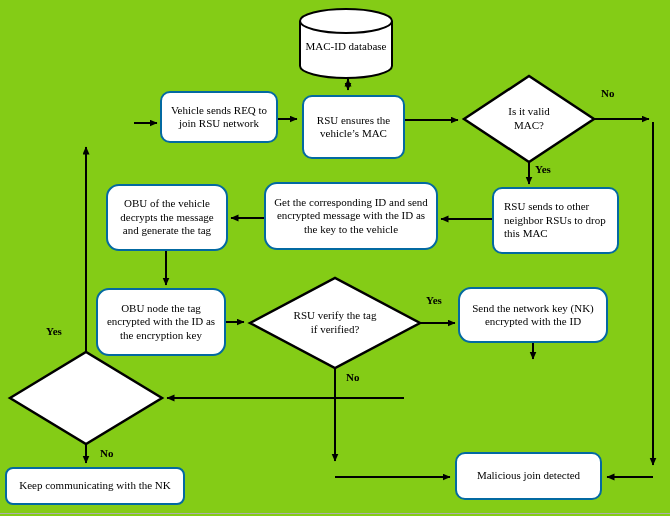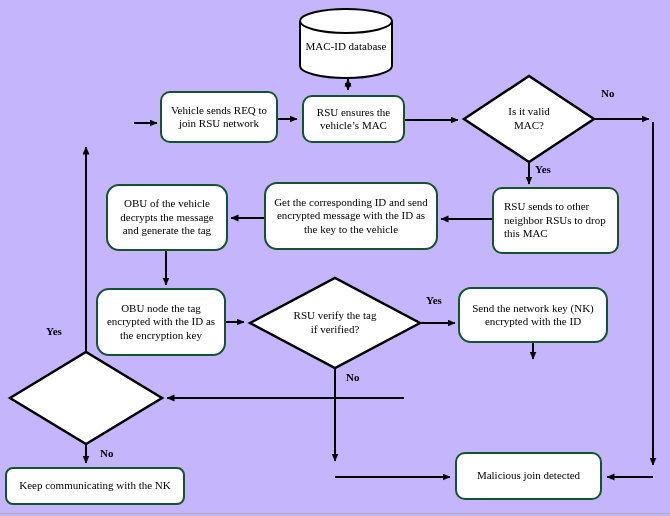--- a/index.html
+++ b/index.html
@@ -2,35 +2,35 @@
 <html><head>
 <meta charset="utf-8">
 <style>
   * { margin: 0; padding: 0; box-sizing: border-box; }
   html, body { background: #ffffff; }
   body { font-family: "Liberation Serif", serif; color: #000; }
   .stage {
     position: relative;
     width: 670px;
     height: 516px;
-    background: #c4b5fd;
+    background: #84cc16;
     overflow: hidden;
   }
   svg.layer {
     position: absolute;
     left: 0; top: 0;
     width: 670px; height: 516px;
   }
   .node {
     position: absolute;
     display: flex;
     align-items: center;
     justify-content: center;
     text-align: center;
-    border: 2px solid #14532d;
+    border: 2px solid #0369a1;
     background: #fff;
     font-size: 11px;
     line-height: 1.22;
     padding: 2px 4px;
   }
   .rounded { border-radius: 10px; }
   .rounded-lg { border-radius: 13px; }
   .dlabel {
     position: absolute;
     display: flex;
@@ -99,21 +99,21 @@
     <polygon points="464,119 529,76 594,119 529,162" fill="#fff" stroke="#000" stroke-width="2.5"></polygon>
     <polygon points="250,323 335,278 420,323 335,368" fill="#fff" stroke="#000" stroke-width="2.5"></polygon>
     <polygon points="10,398 86,352 162,398 86,444" fill="#fff" stroke="#000" stroke-width="2.5"></polygon>
   </svg>
 
   <div class="dlabel" style="left:301px; top:37px; width:90px; height:20px;">MAC-ID database</div>
 
 
   <div class="node rounded" style="left:160px; top:91px; width:118px; height:52px;">Vehicle sends REQ to join RSU network</div>
 
-  <div class="node rounded" style="left:302px; top:95px; width:103px; height:48px;text-align:center;">RSU ensures the vehicle’s MAC</div>
+  <div class="node rounded" style="left:302px; top:95px; width:103px; height:64px;text-align:center;">RSU ensures the vehicle’s MAC</div>
 
   <div class="node rounded left-text" style="left:492px; top:187px; width:127px; height:67px;">RSU sends to other neighbor RSUs to drop this MAC</div>
 
   <div class="node rounded-lg" style="left:264px; top:182px; width:174px; height:68px;">Get the corresponding ID and send encrypted message with the ID as the key to the vehicle</div>
 
   <div class="node rounded-lg" style="left:106px; top:184px; width:122px; height:67px;">OBU of the vehicle decrypts the message and generate the tag</div>
 
   <div class="node rounded-lg" style="left:96px; top:288px; width:130px; height:68px;">OBU node the tag encrypted with the ID as the encryption key</div>
 
   <div class="node rounded-lg" style="left:458px; top:287px; width:150px; height:56px;">Send the network key (NK) encrypted with the ID</div>

